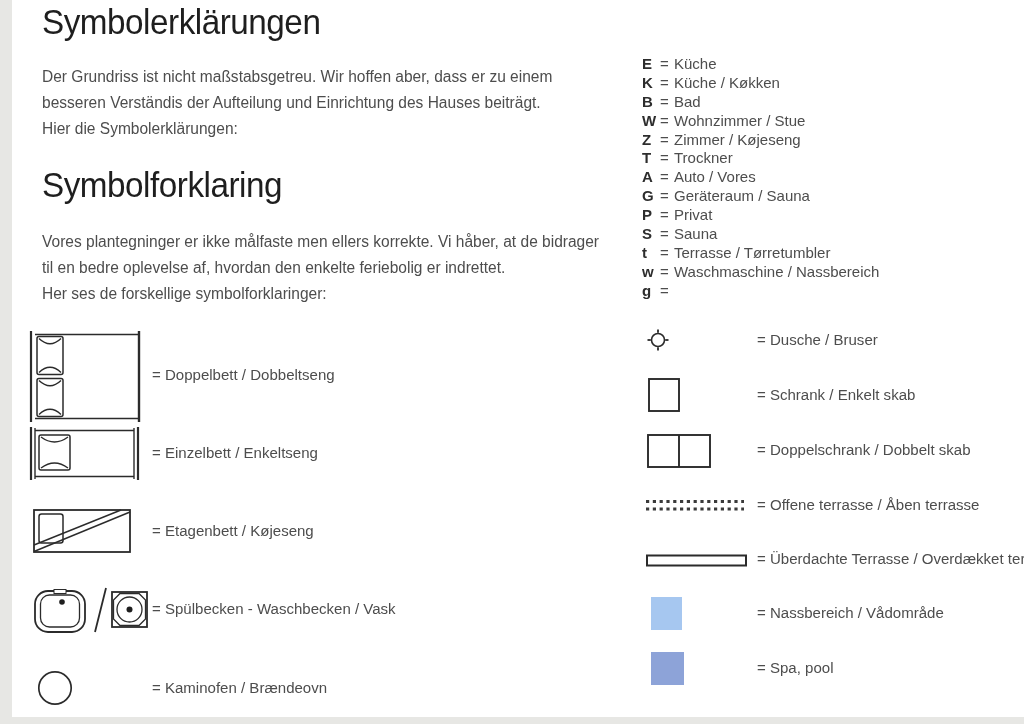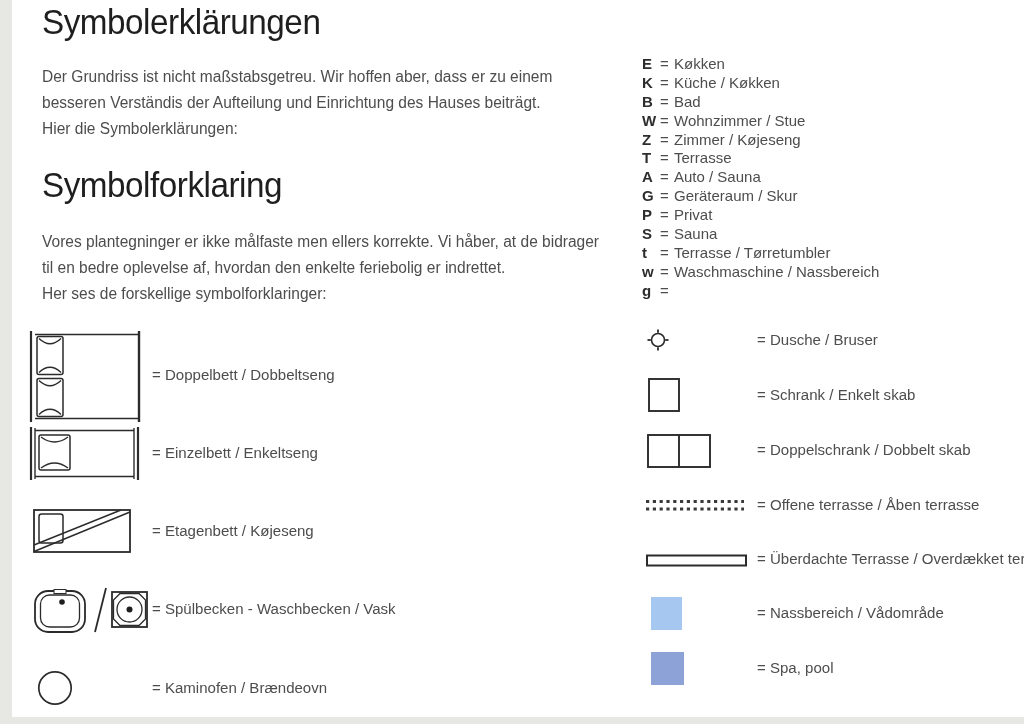--- a/index.html
+++ b/index.html
@@ -68,21 +68,21 @@
   <div class="para da">
     <div>Vores plantegninger er ikke målfaste men ellers korrekte. Vi håber, at de bidrager</div>
     <div>til en bedre oplevelse af, hvordan den enkelte feriebolig er indrettet.</div>
     <div>Her ses de forskellige symbolforklaringer:</div>
   </div>
 
   <div class="abbrev-list">
     <div class="abbrev-row">
         <span class="abbrev-key">E</span>
         <span class="abbrev-eq">=</span>
-        <span>Køkken</span>
+        <span>Küche</span>
       </div>
     <div class="abbrev-row">
         <span class="abbrev-key">K</span>
         <span class="abbrev-eq">=</span>
         <span>Küche / Køkken</span>
       </div>
     <div class="abbrev-row">
         <span class="abbrev-key">B</span>
         <span class="abbrev-eq">=</span>
         <span>Bad</span>
@@ -93,31 +93,31 @@
         <span>Wohnzimmer / Stue</span>
       </div>
     <div class="abbrev-row">
         <span class="abbrev-key">Z</span>
         <span class="abbrev-eq">=</span>
         <span>Zimmer / Køjeseng</span>
       </div>
     <div class="abbrev-row">
         <span class="abbrev-key">T</span>
         <span class="abbrev-eq">=</span>
-        <span>Terrasse</span>
+        <span>Trockner</span>
       </div>
     <div class="abbrev-row">
         <span class="abbrev-key">A</span>
         <span class="abbrev-eq">=</span>
-        <span>Auto / Sauna</span>
+        <span>Auto / Vores</span>
       </div>
     <div class="abbrev-row">
         <span class="abbrev-key">G</span>
         <span class="abbrev-eq">=</span>
-        <span>Geräteraum / Skur</span>
+        <span>Geräteraum / Sauna</span>
       </div>
     <div class="abbrev-row">
         <span class="abbrev-key">P</span>
         <span class="abbrev-eq">=</span>
         <span>Privat</span>
       </div>
     <div class="abbrev-row">
         <span class="abbrev-key">S</span>
         <span class="abbrev-eq">=</span>
         <span>Sauna</span>

